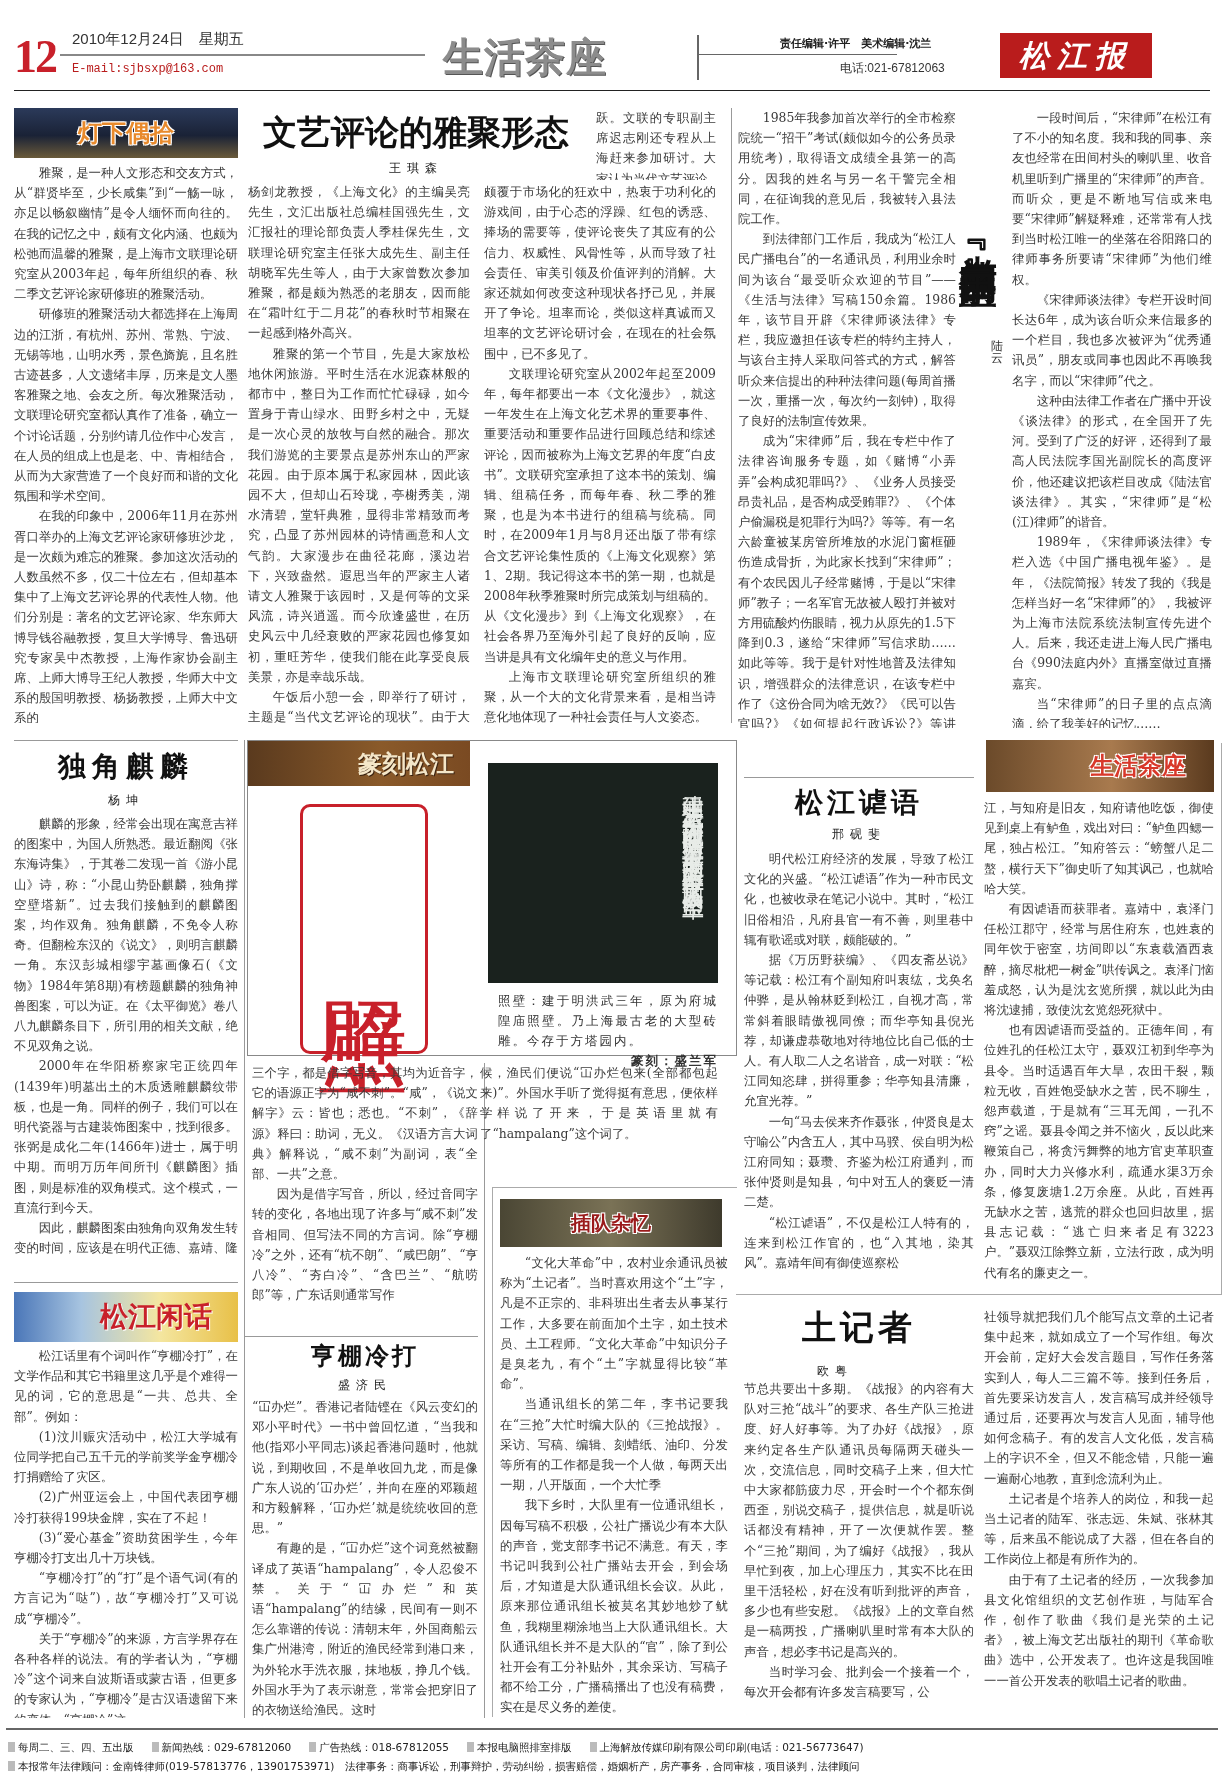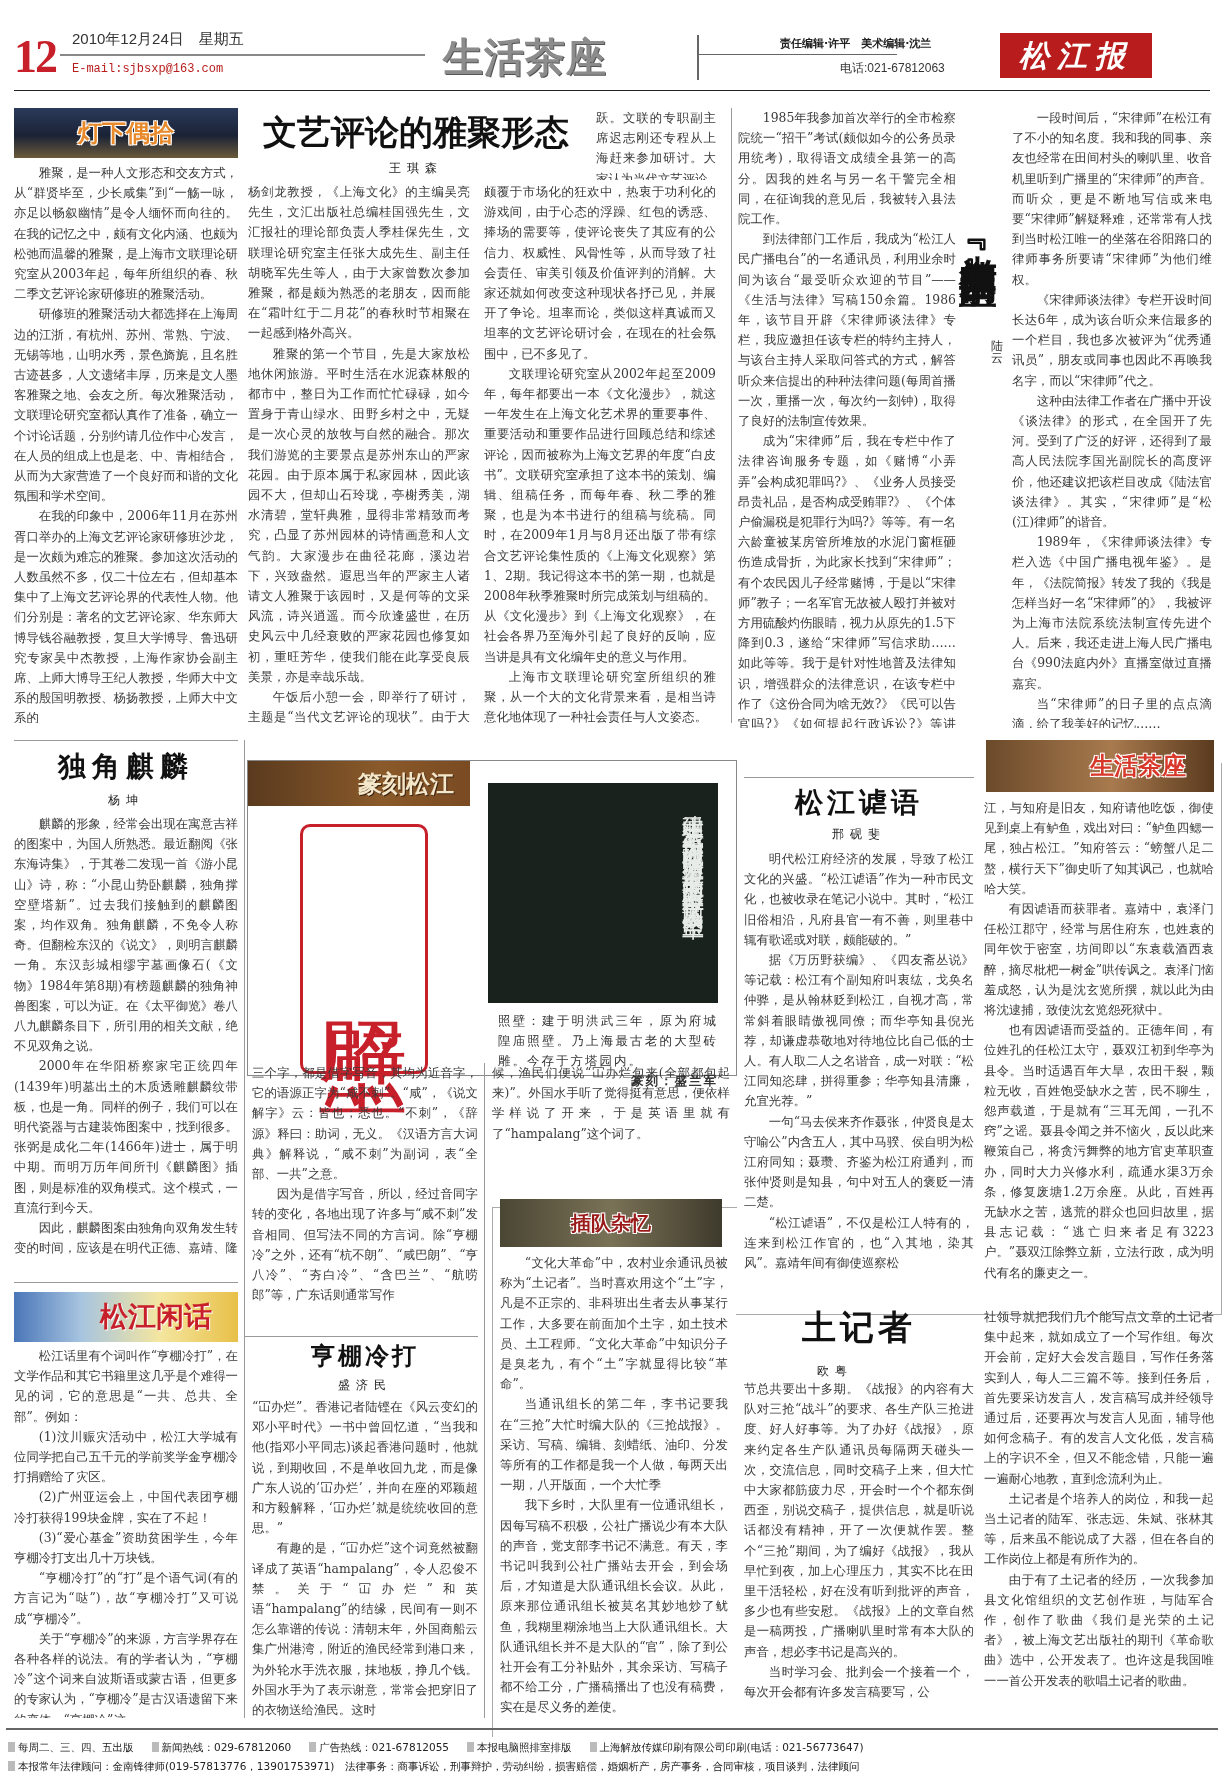--- a/index.html
+++ b/index.html
@@ -19,21 +19,21 @@
   .phone { position: absolute; left: 840px; top: 60px; font-family: "Liberation Sans", sans-serif; font-size: 12px; color: #333; }
   .logo { position: absolute; left: 1000px; top: 33px; width: 152px; height: 45px; background: #b91c1c; color: #fff; font-family: "DejaVu Serif", serif; font-style: italic; font-weight: bold; font-size: 30px; text-align: center; line-height: 45px; letter-spacing: 8px; }
   .mast-bottom { position: absolute; left: 14px; top: 90px; width: 1196px; height: 1px; background: #222; }
 
   
   .txt { position: absolute; font-size: 12.4px; line-height: 20.2px; color: #3a3a3a; text-align: justify; overflow: hidden; }
   .txt p { text-indent: 2em; }
   .txt p.ni { text-indent: 0; }
   .hline { position: absolute; height: 1px; background: #999; }
   .vline { position: absolute; width: 1px; background: #999; }
-  .box { position: absolute; border: 1px solid #888; margin-top: 20px; }
+  .box { position: absolute; border: 1px solid #888; }
 
   .banner { position: absolute; display: flex; align-items: center; justify-content: center; font-family: "DejaVu Sans", sans-serif; font-weight: bold; overflow: hidden; }
   .b-dengxia { background: linear-gradient(180deg, #2b3a5a 0%, #1a2236 55%, #6a5a3a 100%); color: #e88a2c; font-size: 24px; text-shadow: 1px 1px 0 #fff, -1px -1px 0 #fff, 1px -1px 0 #fff, -1px 1px 0 #fff; }
   .b-zhuanke { background: linear-gradient(90deg, #5a3a1e, #8a5a2a 60%, #7a4a22); color: #f4e6c8; font-size: 24px; text-shadow: 1px 1px 0 #3a2210; justify-content: flex-end; padding-right: 16px; }
   .b-chazuo { background: linear-gradient(90deg, #6b4a2a, #a87a4e 55%, #5a3a1e); color: #d8382a; font-size: 24px; text-shadow: 1px 1px 0 #fff, -1px -1px 0 #fff, 1px -1px 0 #fff, -1px 1px 0 #fff; justify-content: flex-end; padding-right: 28px; }
   .b-xianhua { background: linear-gradient(90deg, #4a76b8, #a7c4e0 30%, #f4e6a0 65%, #e8c048); color: #c8202a; font-size: 28px; text-shadow: 1px 1px 0 #fff; justify-content: flex-end; padding-right: 26px; }
   .b-chadui { background: linear-gradient(90deg, #4a4634, #7a7256 50%, #3e3a2c); color: #9a1a1a; font-size: 20px; text-shadow: 1px 1px 0 #fff, -1px -1px 0 #fff, 1px -1px 0 #fff, -1px 1px 0 #fff; }
 
   .headline { position: absolute; font-family: "DejaVu Sans", sans-serif; font-weight: bold; color: #111; text-align: center; }
   .byline { position: absolute; font-size: 12px; color: #222; text-align: center; letter-spacing: 6px; }
@@ -172,21 +172,21 @@
     <p>因为是借字写音，所以，经过音同字转的变化，各地出现了许多与“咸不刺”发音相同、但写法不同的方言词。除“亨棚冷”之外，还有“杭不朗”、“咸巴朗”、“亨八冷”、“夯白冷”、“含巴兰”、“航唠郎”等，广东话则通常写作</p>
   </div>
   <div class="hline" style="left:244px;top:1336px;width:234px;"></div>
   <div class="headline" style="left:252px;top:1340px;width:226px;font-size:24px;letter-spacing:3px;">亨棚冷打</div>
   <div class="byline" style="left:252px;top:1377px;width:226px;">盛济民</div>
   <div class="txt" style="left:252px;top:1397px;width:226px;height:321px;">
     <p class="ni">“冚办烂”。香港记者陆铿在《风云变幻的邓小平时代》一书中曾回忆道，“当我和他(指邓小平同志)谈起香港问题时，他就说，到期收回，不是单收回九龙，而是像广东人说的‘冚办烂’，并向在座的邓颖超和方毅解释，‘冚办烂’就是统统收回的意思。”</p>
     <p>有趣的是，“冚办烂”这个词竟然被翻译成了英语“hampalang”，令人忍俊不禁。关于“冚办烂”和英语“hampalang”的结缘，民间有一则不怎么靠谱的传说：清朝末年，外国商船云集广州港湾，附近的渔民经常到港口来，为外轮水手洗衣服，抹地板，挣几个钱。外国水手为了表示谢意，常常会把穿旧了的衣物送给渔民。这时</p>
   </div>
   <div class="vline" style="left:484px;top:1063px;height:655px;"></div>
-  <div class="txt" style="left:492px;top:1063px;width:238px;height:120px;">
+  <div class="txt" style="left:480px;top:1063px;width:238px;height:120px;">
     <p class="ni">候，渔民们便说“冚办烂包来(全部都包起来)”。外国水手听了觉得挺有意思，便依样学样说了开来，于是英语里就有了“hampalang”这个词了。</p>
   </div>
 </section>
 
 <section>
   <div class="box" style="left:492px;top:1187px;width:245px;height:530px;border-right:none;border-bottom:none;border-color:#aaa;"></div>
   <div class="banner b-chadui" style="left:500px;top:1199px;width:222px;height:48px;">插队杂忆</div>
   <div class="txt" style="left:500px;top:1253px;width:228px;height:465px;">
     <p>“文化大革命”中，农村业余通讯员被称为“土记者”。当时喜欢用这个“土”字，凡是不正宗的、非科班出生者去从事某行工作，大多要在前面加个土字，如土技术员、土工程师。“文化大革命”中知识分子是臭老九，有个“土”字就显得比较“革命”。</p>
     <p>当通讯组长的第二年，李书记要我在“三抢”大忙时编大队的《三抢战报》。采访、写稿、编辑、刻蜡纸、油印、分发等所有的工作都是我一个人做，每两天出一期，八开版面，一个大忙季</p>
@@ -204,20 +204,20 @@
     <p>土记者是个培养人的岗位，和我一起当土记者的陆军、张志远、朱斌、张林其等，后来虽不能说成了大器，但在各自的工作岗位上都是有所作为的。</p>
     <p>由于有了土记者的经历，一次我参加县文化馆组织的文艺创作班，与陆军合作，创作了歌曲《我们是光荣的土记者》，被上海文艺出版社的期刊《革命歌曲》选中，公开发表了。也许这是我国唯一一首公开发表的歌唱土记者的歌曲。</p>
   </div>
 </section>
 
 <footer>
   <div class="footer-rule"></div>
   <div class="footer" style="top:1741px;">
     <span>每周二、三、四、五出版</span>
     <span>新闻热线：029-67812060</span>
-    <span>广告热线：021-67812055</span>
+    <span>广告热线：018-67812055</span>
     <span>本报电脑照排室排版</span>
     <span>上海解放传媒印刷有限公司印刷(电话：021-56773647)</span>
   </div>
   <div class="footer" style="top:1760px;">
     <span>本报常年法律顾问：金南锋律师(019-57813776，13901753971)　法律事务：商事诉讼，刑事辩护，劳动纠纷，损害赔偿，婚姻析产，房产事务，合同审核，项目谈判，法律顾问</span>
   </div>
 </footer>
 
 </body></html>

